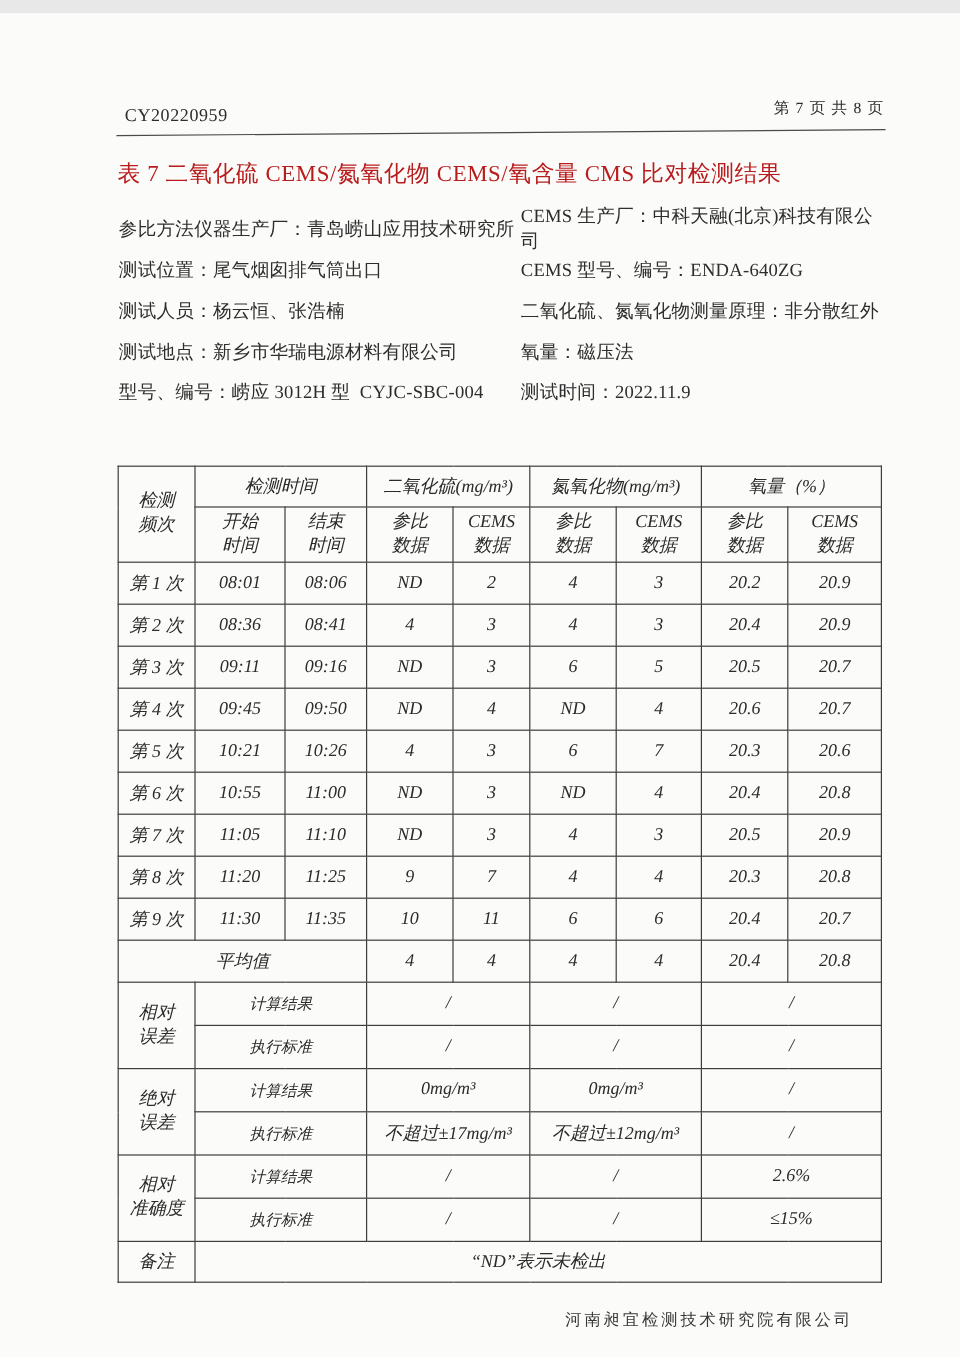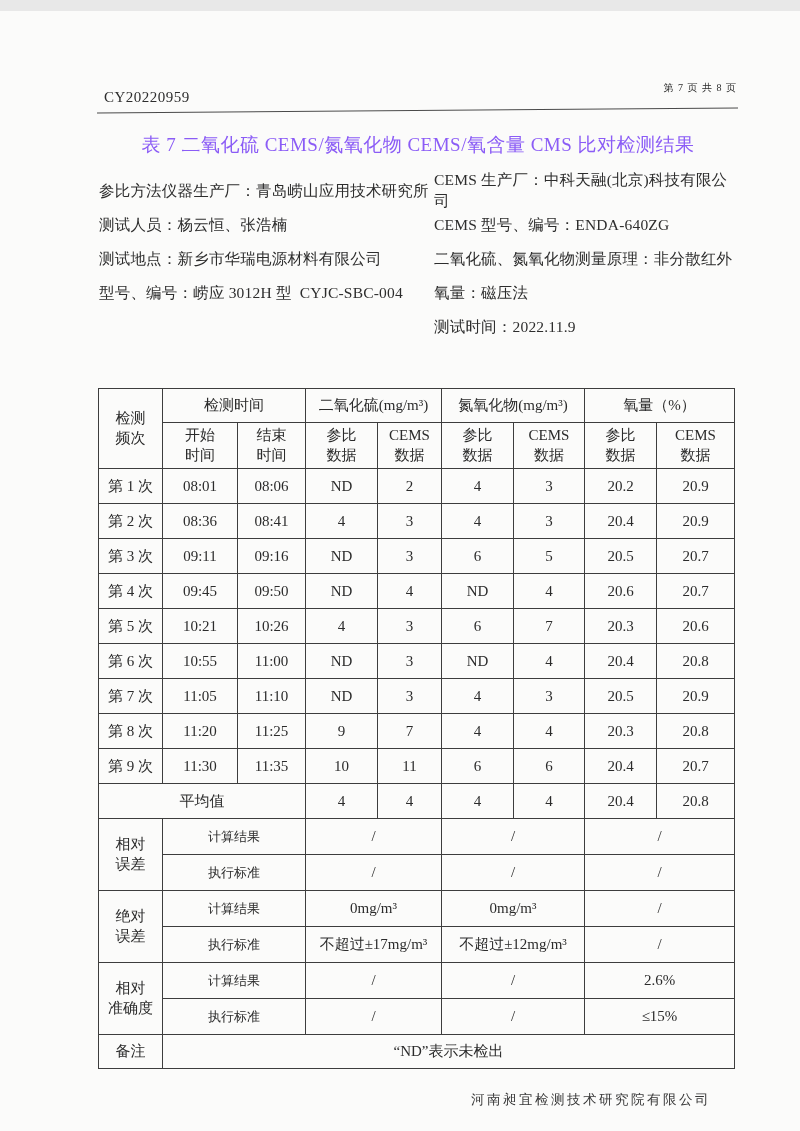--- a/index.html
+++ b/index.html
@@ -11,47 +11,47 @@
     font-family:"Liberation Serif","DejaVu Serif",serif;
     color:#2d2d2d;
     overflow:hidden;
   }
   
   .doc-head {
     position:absolute; top:70px; left:104px; width:633px;
     display:flex; justify-content:space-between; align-items:flex-start;
   }
   .doc-num { font-size:15px; letter-spacing:0.5px; margin-top:8px; }
-  .page-num { font-size:10px; letter-spacing:1px; }
+  .page-num { font-size:13px; letter-spacing:1px; }
   .rule {
     position:absolute; top:99px; left:97px; width:641px; height:0;
     border-top:1.7px solid #4a4a4a;
     transform:rotate(-0.45deg);
   }
   
   .title {
     position:absolute; top:121px; left:98px; width:640px;
-    margin:0; text-align:center;
+    margin:0; text-align:left;
     font-size:19px; font-weight:normal; letter-spacing:0.5px;
-    color:#8b5cf6;
+    color:#b91c1c;
   }
   
   .meta-col { position:absolute; top:163px; }
   .meta-left  { left:99px;  width:340px; }
   .meta-right { left:434px; width:304px; }
   .meta-line {
     height:34px; display:flex; align-items:center;
     font-size:15.5px; white-space:pre-wrap; letter-spacing:0.2px;
   }
   .meta-line.cont { justify-content:flex-end; padding-right:40px; }
   
   table.cmp {
     position:absolute; top:377px; left:98px;
     width:512px; border-collapse:collapse; table-layout:fixed;
-    font-size:15px; color:#2b2b2b;
+    font-size:15px; color:#2b2b2b;font-style:italic;
   }
   table.cmp td {
     border:1.5px solid #3d3d3d;
     text-align:center; vertical-align:middle;
     padding:0; overflow:hidden;
   }
   .pre { white-space:pre-line; line-height:1.32; }
   tr.h1 { height:34px; }
   tr.h2 { height:46px; }
   tr.dr { height:35px; }
@@ -74,20 +74,21 @@
   <div class="doc-head">
     <span class="doc-num">CY20220959</span>
     <span class="page-num">第 7 页 共 8 页</span>
   </div>
   <div class="rule"></div>
 
   <h1 class="title">表 7 二氧化硫 CEMS/氮氧化物 CEMS/氧含量 CMS 比对检测结果</h1>
 
   <div class="meta-col meta-left">
     <div class="meta-line">参比方法仪器生产厂：青岛崂山应用技术研究所</div>
+    <div class="meta-line">测试位置：尾气烟囱排气筒出口</div>
     <div class="meta-line">测试人员：杨云恒、张浩楠</div>
     <div class="meta-line">测试地点：新乡市华瑞电源材料有限公司</div>
     <div class="meta-line">型号、编号：崂应 3012H 型  CYJC-SBC-004</div>
   </div>
 
   <div class="meta-col meta-right">
     <div class="meta-line">CEMS 生产厂：中科天融(北京)科技有限公司</div>
     <div class="meta-line">CEMS 型号、编号：ENDA-640ZG</div>
     <div class="meta-line">二氧化硫、氮氧化物测量原理：非分散红外</div>
     <div class="meta-line">氧量：磁压法</div>

